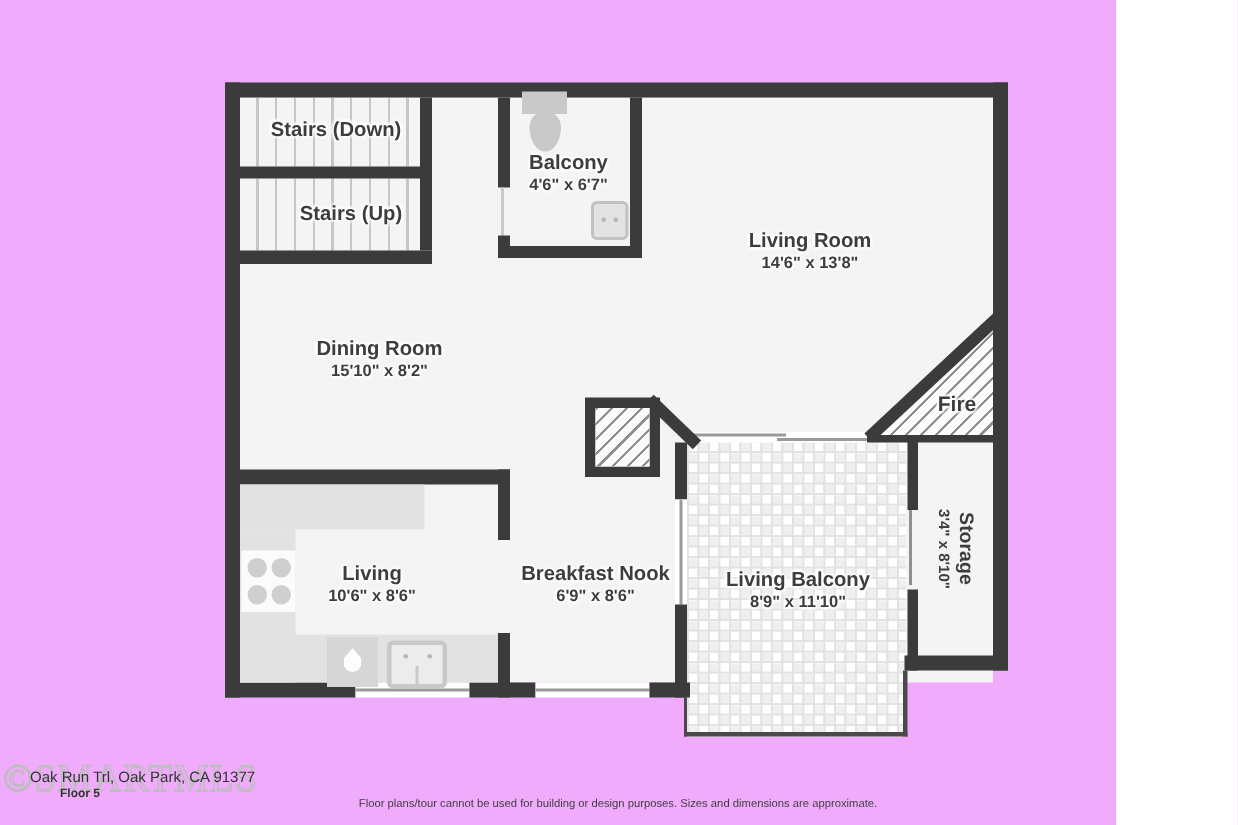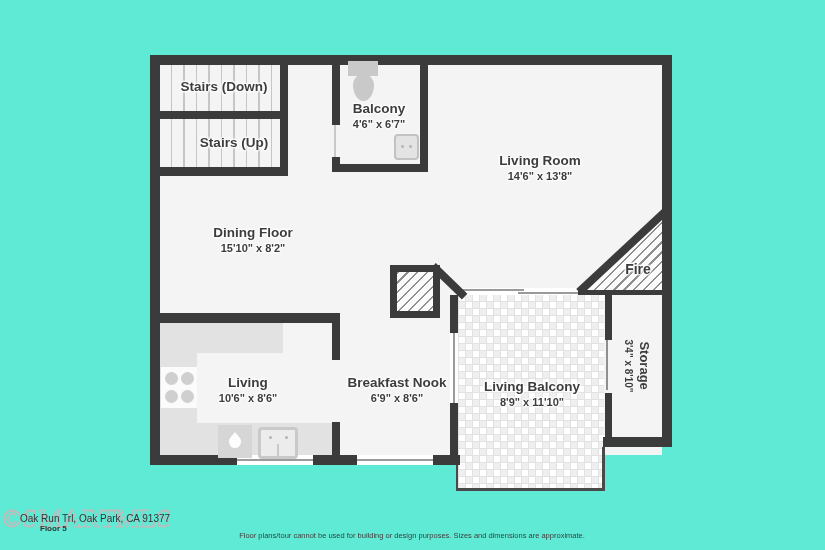--- a/index.html
+++ b/index.html
@@ -1,16 +1,16 @@
 <!DOCTYPE html>
 <html><head>
 <meta charset="utf-8">
 <style>
   html,body{margin:0;padding:0;background:#fff;}
-  .plan{position:relative;width:825px;height:550px;background:#5eead4;font-family:"Liberation Sans",sans-serif;overflow:hidden;}
+  .plan{position:relative;width:744px;height:550px;background:#f0abfc;font-family:"Liberation Sans",sans-serif;overflow:hidden;}
   .fill{position:absolute;background:#f4f4f4;}
   .wall{position:absolute;background:#3b3b3b;}
   .thin{position:absolute;background:#4a4a4a;}
   .window{position:absolute;background:#ffffff;}
   .window .pane{position:absolute;background:#9a9a9a;}
   
   .treads{position:absolute;background:#f4f4f4;
     background-image:repeating-linear-gradient(to right,transparent 0 11px,#c6c6c6 11px 12.5px);}
   
   .hatch{background-image:repeating-linear-gradient(135deg,#8f8f8f 0 1.5px,transparent 1.5px 7px);background-color:#fbfbfb;}
@@ -158,21 +158,21 @@
   </div>
   <div class="rlabel" style="left:379px;top:116px;">
     <div class="rname">Balcony</div>
     <div class="rdims">4'6" x 6'7"</div>
   </div>
   <div class="rlabel" style="left:540px;top:168px;">
     <div class="rname">Living Room</div>
     <div class="rdims">14'6" x 13'8"</div>
   </div>
   <div class="rlabel" style="left:253px;top:240px;">
-    <div class="rname">Dining Floor</div>
+    <div class="rname">Dining Room</div>
     <div class="rdims">15'10" x 8'2"</div>
   </div>
   <div class="rlabel" style="left:248px;top:390px;">
     <div class="rname">Living</div>
     <div class="rdims">10'6" x 8'6"</div>
   </div>
   <div class="rlabel" style="left:397px;top:390px;">
     <div class="rname">Breakfast Nook</div>
     <div class="rdims">6'9" x 8'6"</div>
   </div>

